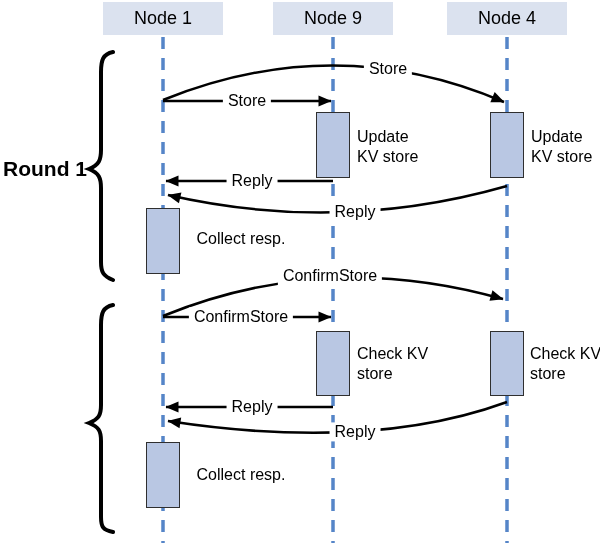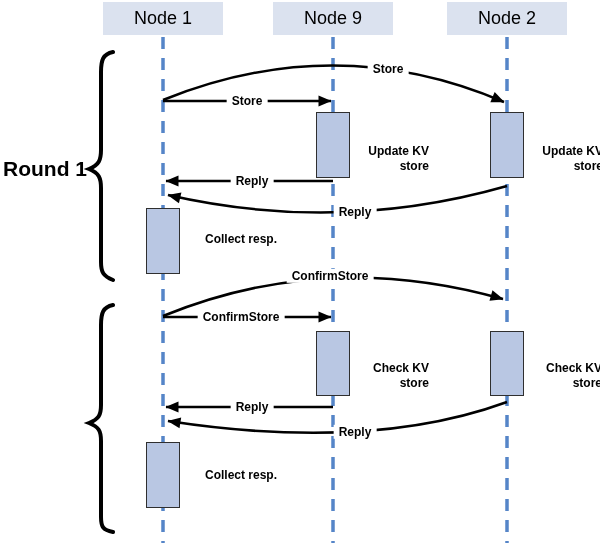--- a/index.html
+++ b/index.html
@@ -22,28 +22,27 @@
   }
   .activation {
     position:absolute; width:34px;
     background:#b9c7e3;
     border:1.6px solid #2f2f2f;
     box-sizing:border-box;
   }
   .lbl {
     position:absolute;
     transform:translate(-50%,-50%);
-    font-size:12px;
+    font-size:16px;
     white-space:nowrap;
     line-height:1.2;
-    font-weight:bold;
   }
   .msg { background:#ffffff; padding:0 5px; }
   .activity-label {
-    white-space:normal; width:72px; text-align:right; line-height:1.25;margin-top:12px;
+    white-space:normal; width:72px; text-align:left; line-height:1.25;
   }
   .round-label {
     position:absolute; transform:translate(0,-50%);
     font-weight:bold; font-size:21px; white-space:nowrap;
   }
 </style>
 </head>
 <body>
 
 <div id="canvas">
@@ -80,21 +79,21 @@
     </g>
   </svg>
 
   <div class="node-header" style="left:103px;">
     <span>Node 1</span>
   </div>
   <div class="node-header" style="left:273px;">
     <span>Node 9</span>
   </div>
   <div class="node-header" style="left:447px;">
-    <span>Node 2</span>
+    <span>Node 4</span>
   </div>
 
   <div class="activation" style="left:316px; top:112px; height:66px;"></div>
   <div class="activation" style="left:490px; top:112px; height:66px;"></div>
   <div class="activation" style="left:146px; top:208px; height:66px;"></div>
   <div class="activation" style="left:316px; top:331px; height:65px;"></div>
   <div class="activation" style="left:490px; top:331px; height:65px;"></div>
   <div class="activation" style="left:146px; top:442px; height:66px;"></div>
 
   <div class="lbl msg" style="left:388px; top:69px;">Store</div>

